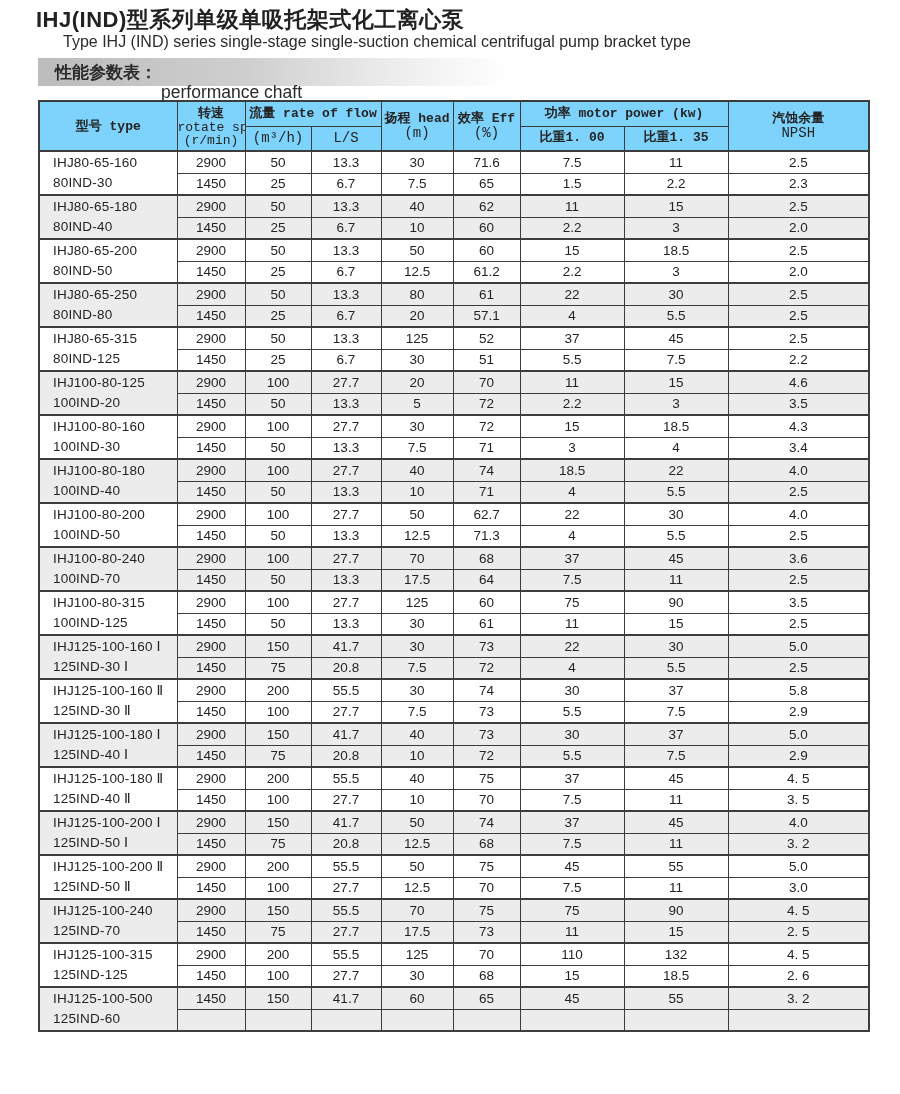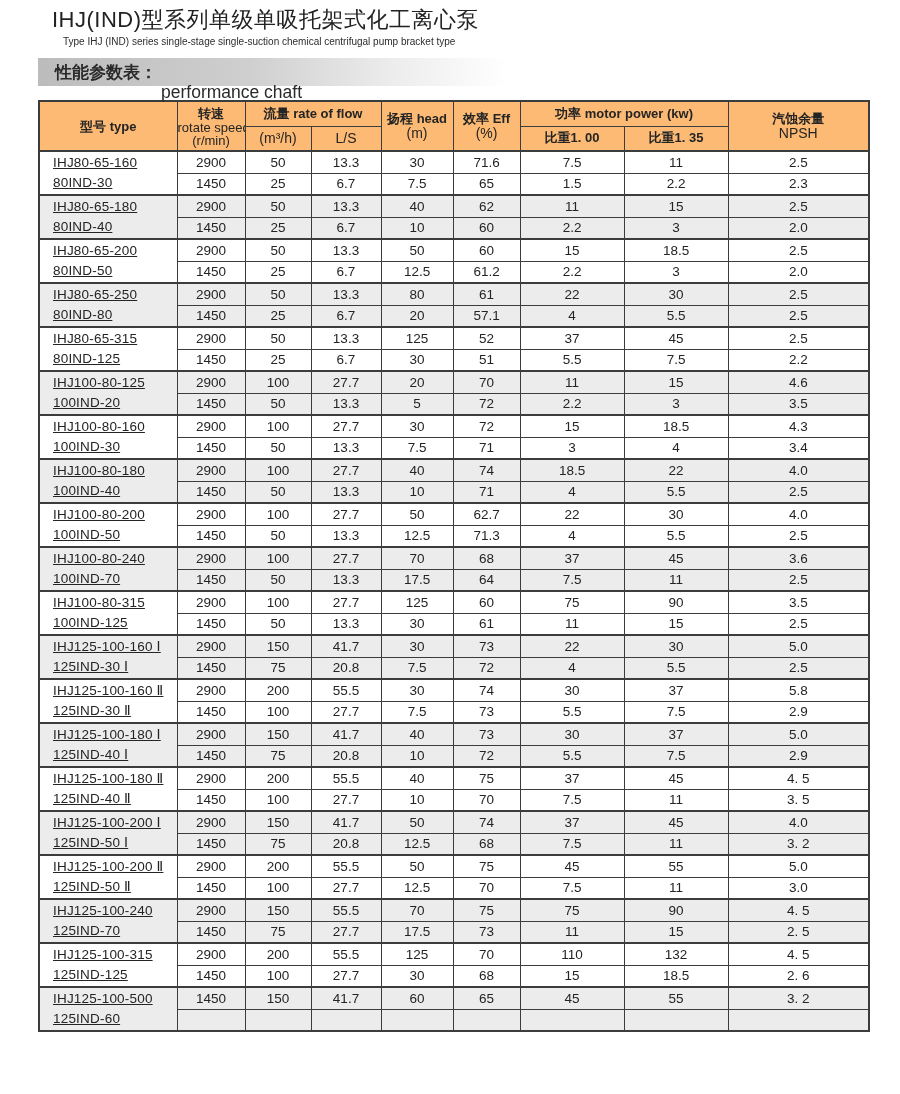--- a/index.html
+++ b/index.html
@@ -6,27 +6,27 @@
   html,body { background:#ffffff; }
   body {
     width:900px; height:1094px; overflow:hidden;
     font-family:"Liberation Sans","DejaVu Sans",sans-serif;
     color:#1f1f1f;
     -webkit-font-smoothing:antialiased;
   }
   .page { position:relative; width:900px; height:1094px; }
 
   .doc-title {
-    margin:8px 0 0 52px;
-    font-size:22px; font-weight:normal; letter-spacing:0.5px;
+    margin:8px 0 0 36px;
+    font-size:22px; font-weight:bold; letter-spacing:0.5px;
     color:#222; line-height:24px;
   }
   .doc-subtitle {
     margin:2px 0 0 63px;
-    font-size:10px; color:#2c2c2c; line-height:15px;
+    font-size:16px; color:#2c2c2c; line-height:15px;
   }
   .section-banner {
     margin:9px 0 0 38px;
     width:470px; height:28px;
     background:linear-gradient(to right,#bcbcbc 0%,#cfcfcf 45%,#ececec 75%,#ffffff 100%);
     display:flex; align-items:center;
     padding-left:17px;
   }
   .section-banner .zh { font-size:17px; font-weight:bold; color:#2a2a2a; }
   .section-banner .en { font-size:17.5px; font-weight:normal; color:#2a2a2a; margin-left:4px;margin-top:40px; }
@@ -36,29 +36,29 @@
     width:830px; margin:14px 0 0 38px;
     border:2px solid #3c3c3c;
   }
   .perf th, .perf td {
     border:1px solid #3c3c3c;
     text-align:center; vertical-align:middle;
     font-size:13.5px; color:#242424;
     padding:0; height:22px;
     overflow:hidden; white-space:nowrap;
   }
-  .perf thead th { background:#fdba74; height:25px; font-weight:bold; font-size:13px; line-height:14px; }
+  .perf thead th { background:#7dd3fc; height:25px; font-weight:bold; font-size:13px; line-height:14px;font-family:Liberation Mono, monospace; }
   .perf thead .hl { display:block; line-height:15px; }
   .perf thead .sm { font-weight:normal; font-size:13px; line-height:13px; }
   .perf thead .subh { font-weight:normal; font-size:14px; }
   .perf tr.group-start td { border-top:2px solid #3c3c3c; }
   .perf tr.shaded td { background:#ececec; }
   .perf td.model-cell {
     text-align:left; padding-left:13px;
-    font-size:13.5px; letter-spacing:0.2px;text-decoration:underline;
+    font-size:13.5px; letter-spacing:0.2px;
   }
   .perf .model-line { display:block; line-height:20px; }
 </style>
 </head>
 <body>
 
 <div class="page">
 
   <h1 class="doc-title">IHJ(IND)型系列单级单吸托架式化工离心泵</h1>
   <div class="doc-subtitle">Type IHJ (IND) series single-stage single-suction chemical centrifugal pump bracket type</div>

